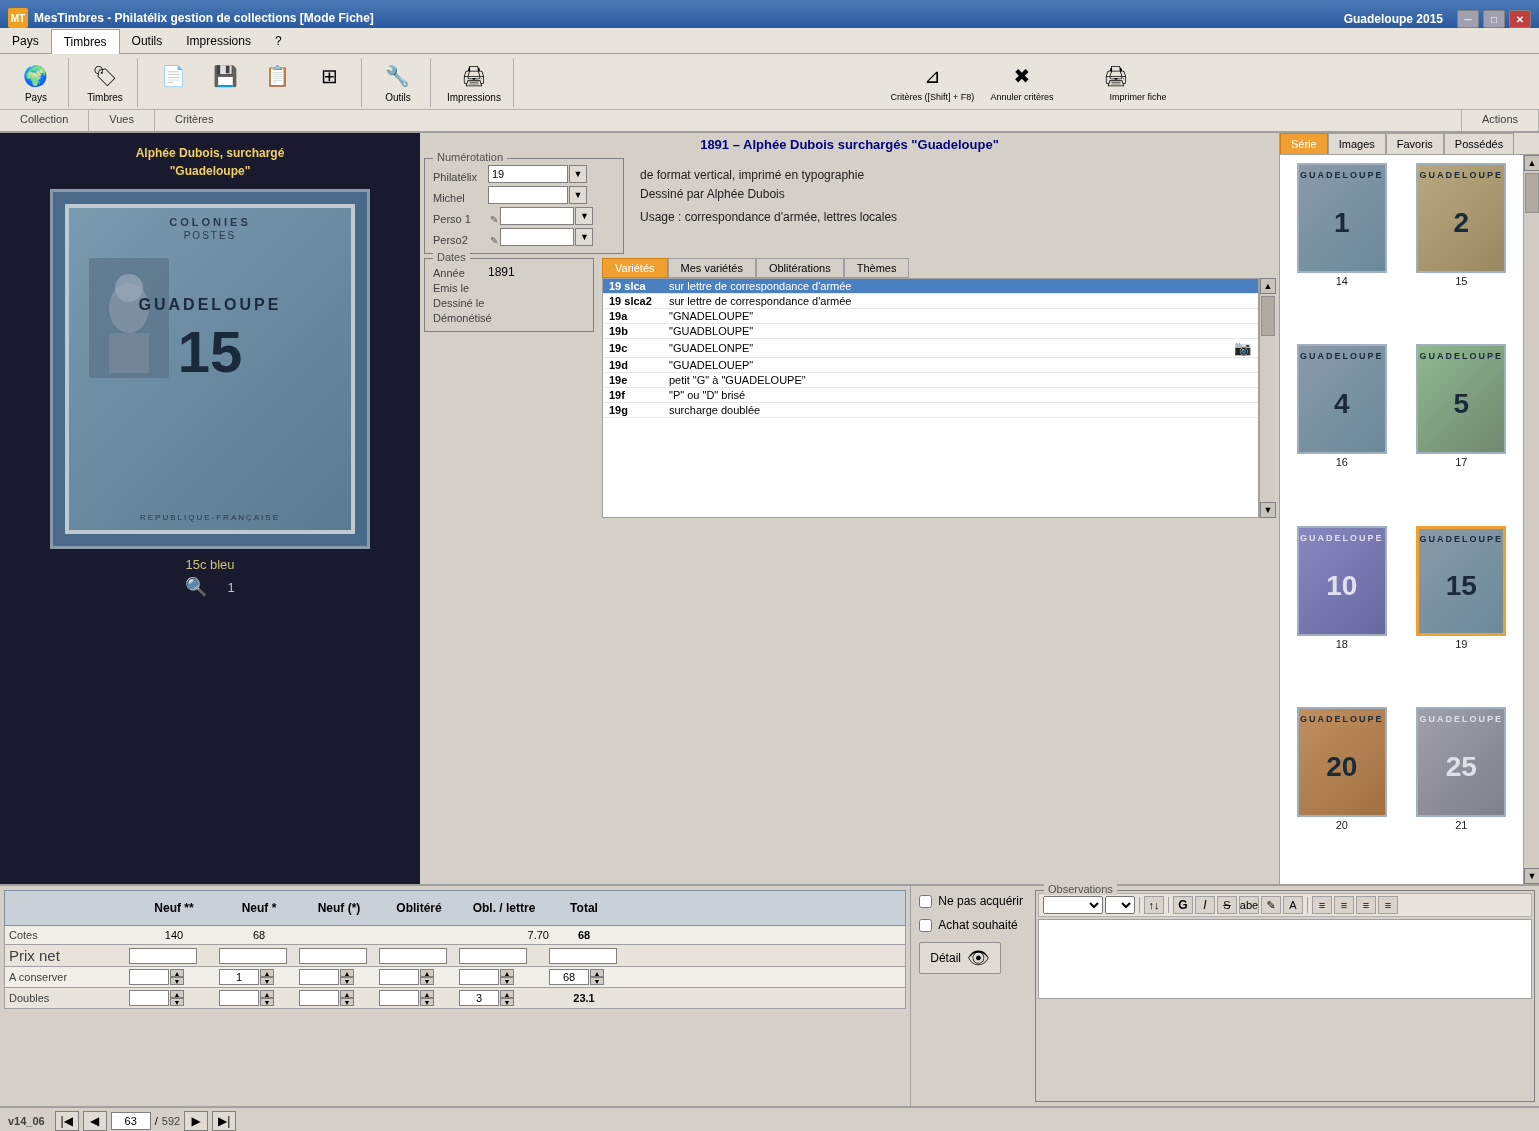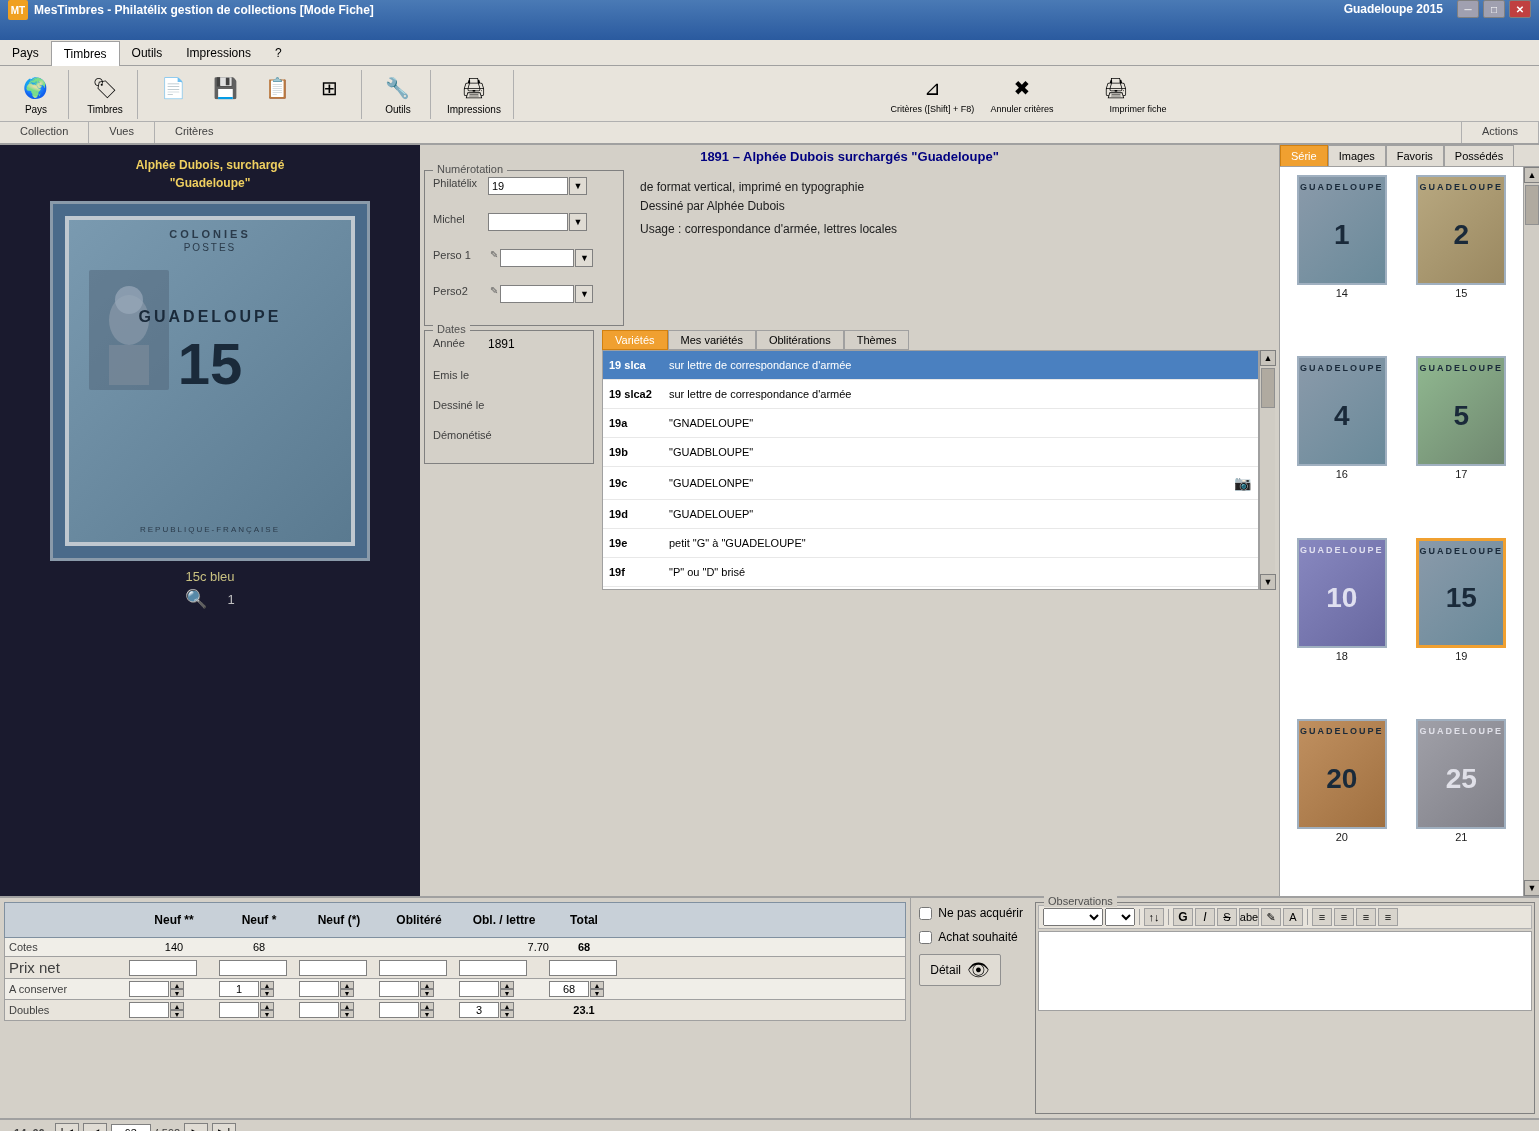--- a/index.html
+++ b/index.html
@@ -2,23 +2,23 @@
 <html><head>
   <meta charset="utf-8">
   <style>
     * { box-sizing: border-box; margin: 0; padding: 0; font-family: 'Segoe UI', Tahoma, Arial, sans-serif; font-size: 12px; }
     body { background: #d4d0c8; width: 1539px; min-height: 1131px; overflow: hidden; }
 
     
     .titlebar {
       background: linear-gradient(to bottom, #4a7ab5, #2a5a9f);
       color: white;
-      height: 40px;
-      display: flex;
-      align-items: flex-start;
+      height: 28px;
+      display: flex;
+      align-items: flex-end;
       justify-content: space-between;
       padding: 0 8px;
       font-size: 13px;
       font-weight: bold;
     }
     .titlebar-left { display: flex; align-items: center; gap: 6px; }
     .titlebar-logo { width: 20px; height: 20px; background: #f0a020; border-radius: 2px; display: flex; align-items: center; justify-content: center; color: white; font-size: 10px; font-weight: bold; }
     .titlebar-right { display: flex; align-items: center; gap: 4px; }
     .titlebar-btn { width: 22px; height: 18px; background: #a0a0b0; border: 1px solid #808080; border-radius: 2px; cursor: pointer; display: flex; align-items: center; justify-content: center; font-size: 10px; color: white; }
     .titlebar-btn.close-btn { background: #c04040; }
@@ -175,22 +175,22 @@
       margin-bottom: 6px;
     }
 
     .form-row {
       display: flex;
       gap: 8px;
       margin-bottom: 4px;
     }
     .field-row {
       display: flex;
-      align-items: flex-start;
-      margin-bottom: 18px;
+      align-items: flex-end;
+      margin-bottom: 3px;
     }
     .field-label { width: 55px; font-size: 11px; color: #404040; }
     .field-input {
       width: 80px;
       height: 18px;
       border: 1px solid #808080;
       background: white;
       padding: 1px 3px;
       font-size: 11px;
     }
@@ -236,21 +236,21 @@
     }
 
     .variety-list {
       border: 1px solid #a0a0a0;
       background: white;
       height: 240px;
       overflow-y: auto;
     }
     .variety-row {
       display: flex;
-      padding: 8px 6px;
+      padding: 1px 6px;
       border-bottom: 1px solid #e8e8e8;
       cursor: pointer;
       align-items: center;
     }
     .variety-row.selected { background: #4a80c0; color: white; }
     .variety-code { width: 60px; font-size: 11px; font-weight: bold; }
     .variety-desc { flex: 1; font-size: 11px; }
     .variety-camera { font-size: 14px; margin-left: 4px; }
 
     

